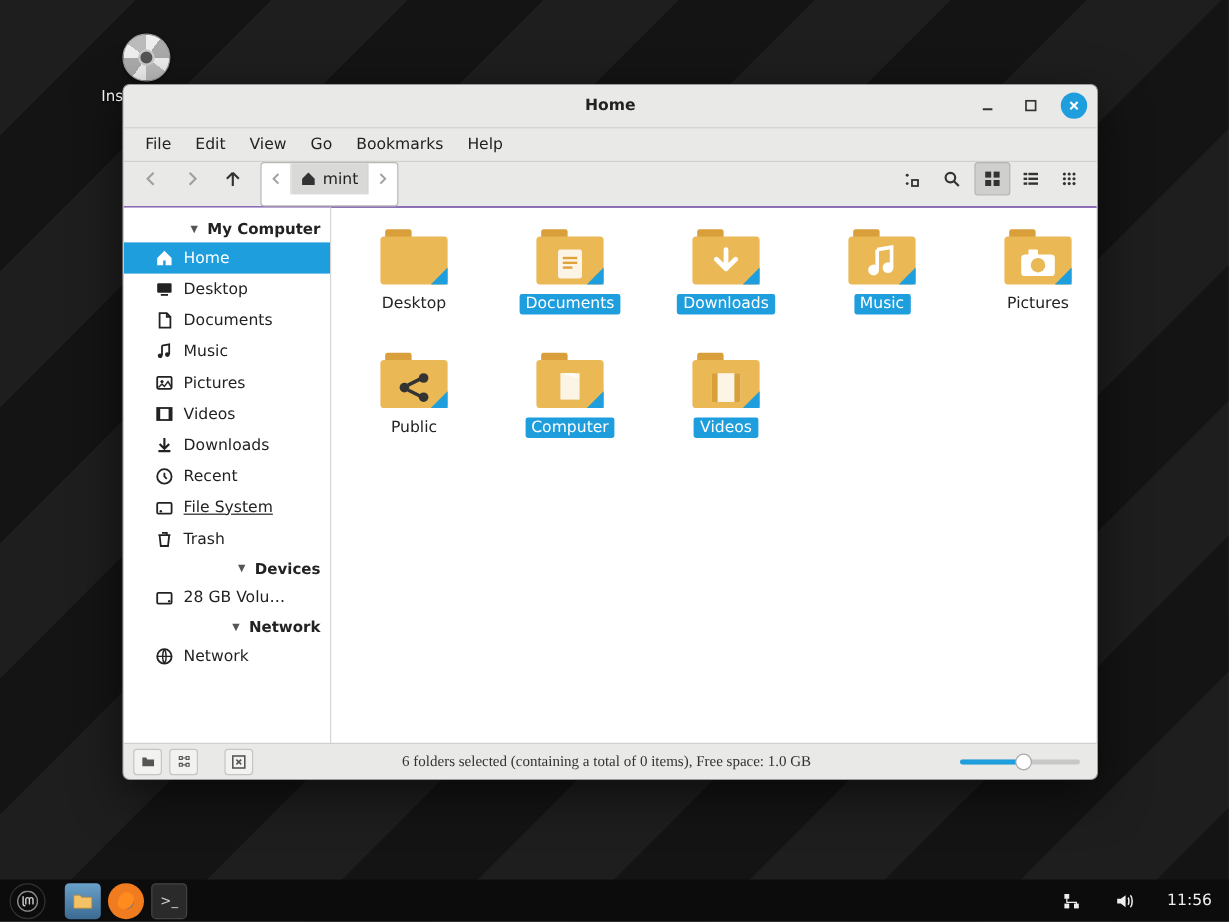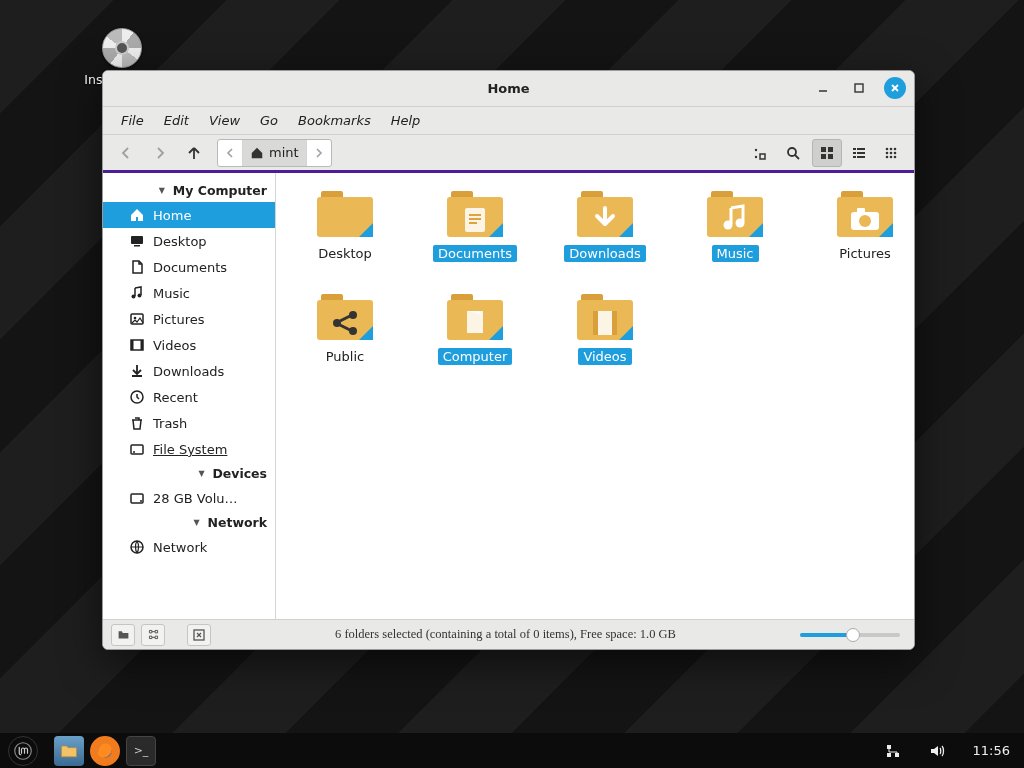--- a/index.html
+++ b/index.html
@@ -49,24 +49,24 @@
 
   
   .titlebar{height:36px;background:var(--titlebar-bg);display:flex;align-items:center;justify-content:center;position:relative;font-weight:bold;font-size:13px;border-bottom:1px solid #d0d0ce;}
   .win-controls{position:absolute;right:8px;top:6px;display:flex;gap:14px;align-items:center;}
   .wc{width:22px;height:22px;display:flex;align-items:center;justify-content:center;border-radius:50%;cursor:pointer;}
   .wc-min,.wc-max{color:#333;font-size:14px;}
   .wc-close{background:var(--accent);color:#fff;font-size:14px;}
 
   
   .menubar{height:28px;background:var(--titlebar-bg);display:flex;align-items:center;gap:4px;padding:0 10px;font-size:13px;border-bottom:1px solid #d0d0ce;}
-  .menubar span{padding:3px 8px;cursor:pointer;font-style:italic;}
-
-  
-  .toolbar{height:38px;background:var(--toolbar-bg);display:flex;align-items:center;padding:0 8px;gap:4px;border-bottom:3px solid #4c1d95;}
+  .menubar span{padding:3px 8px;cursor:pointer;}
+
+  
+  .toolbar{height:38px;background:var(--toolbar-bg);display:flex;padding:0 8px;gap:4px;border-bottom:1px solid #4c1d95;}
   .tb-btn{width:30px;height:28px;display:flex;align-items:center;justify-content:center;border:1px solid transparent;border-radius:3px;cursor:pointer;color:#333;}
   .tb-btn.disabled{color:var(--disabled);cursor:default;}
   .pathbar{display:flex;margin-left:4px;border:1px solid #b9b9b7;border-radius:3px;overflow:hidden;background:#fff;}
   .pathbar .seg{height:26px;display:flex;align-items:center;padding:0 7px;font-size:13px;gap:5px;cursor:pointer;border-right:1px solid #d5d5d3;}
   .pathbar .seg.pressed{background:#d9d9d7;}
   .pathbar .seg.disabled{color:var(--disabled);cursor:default;}
   .tb-spacer{flex:1;}
   .view-group{display:flex;gap:2px;}
   .view-btn{width:30px;height:28px;display:flex;align-items:center;justify-content:center;border:1px solid transparent;border-radius:3px;cursor:pointer;color:#333;}
   .view-btn.active{background:#cfcfcd;border-color:#b5b5b3;}
@@ -290,32 +290,32 @@
           </svg>
           <span class="si-label">Downloads</span>
         </div>
         <div class="side-item">
           <svg class="si-icon" viewBox="0 0 16 16">
             <circle cx="8" cy="8" r="6" fill="none" stroke="currentColor" stroke-width="1.5"></circle>
             <path d="M8 5v3l2 2" fill="none" stroke="currentColor" stroke-width="1.5"></path>
           </svg>
           <span class="si-label">Recent</span>
         </div>
-        <div class="side-item">
-          <svg class="si-icon" viewBox="0 0 16 16">
-            <path d="M4 5h8l-1 9H5zM3 5h10M6 3h4v2" fill="none" stroke="currentColor" stroke-width="1.5"></path>
-          </svg>
-          <span class="si-label">Trash</span>
-        </div>
         <div class="side-item underlined">
           <svg class="si-icon" viewBox="0 0 16 16">
             <rect x="2" y="4" width="12" height="9" rx="1" fill="none" stroke="currentColor" stroke-width="1.5"></rect>
             <circle cx="5" cy="11" r="1" fill="currentColor"></circle>
           </svg>
           <span class="si-label">File System</span>
+        </div>
+        <div class="side-item">
+          <svg class="si-icon" viewBox="0 0 16 16">
+            <path d="M4 5h8l-1 9H5zM3 5h10M6 3h4v2" fill="none" stroke="currentColor" stroke-width="1.5"></path>
+          </svg>
+          <span class="si-label">Trash</span>
         </div>
         <div class="side-section">
           <span>Devices</span>
         </div>
         <div class="side-item">
           <svg class="si-icon" viewBox="0 0 16 16">
             <rect x="2" y="4" width="12" height="9" rx="1" fill="none" stroke="currentColor" stroke-width="1.5"></rect>
             <circle cx="12" cy="11" r="1" fill="currentColor"></circle>
           </svg>
           <span class="si-label">28 GB Volu…</span>

